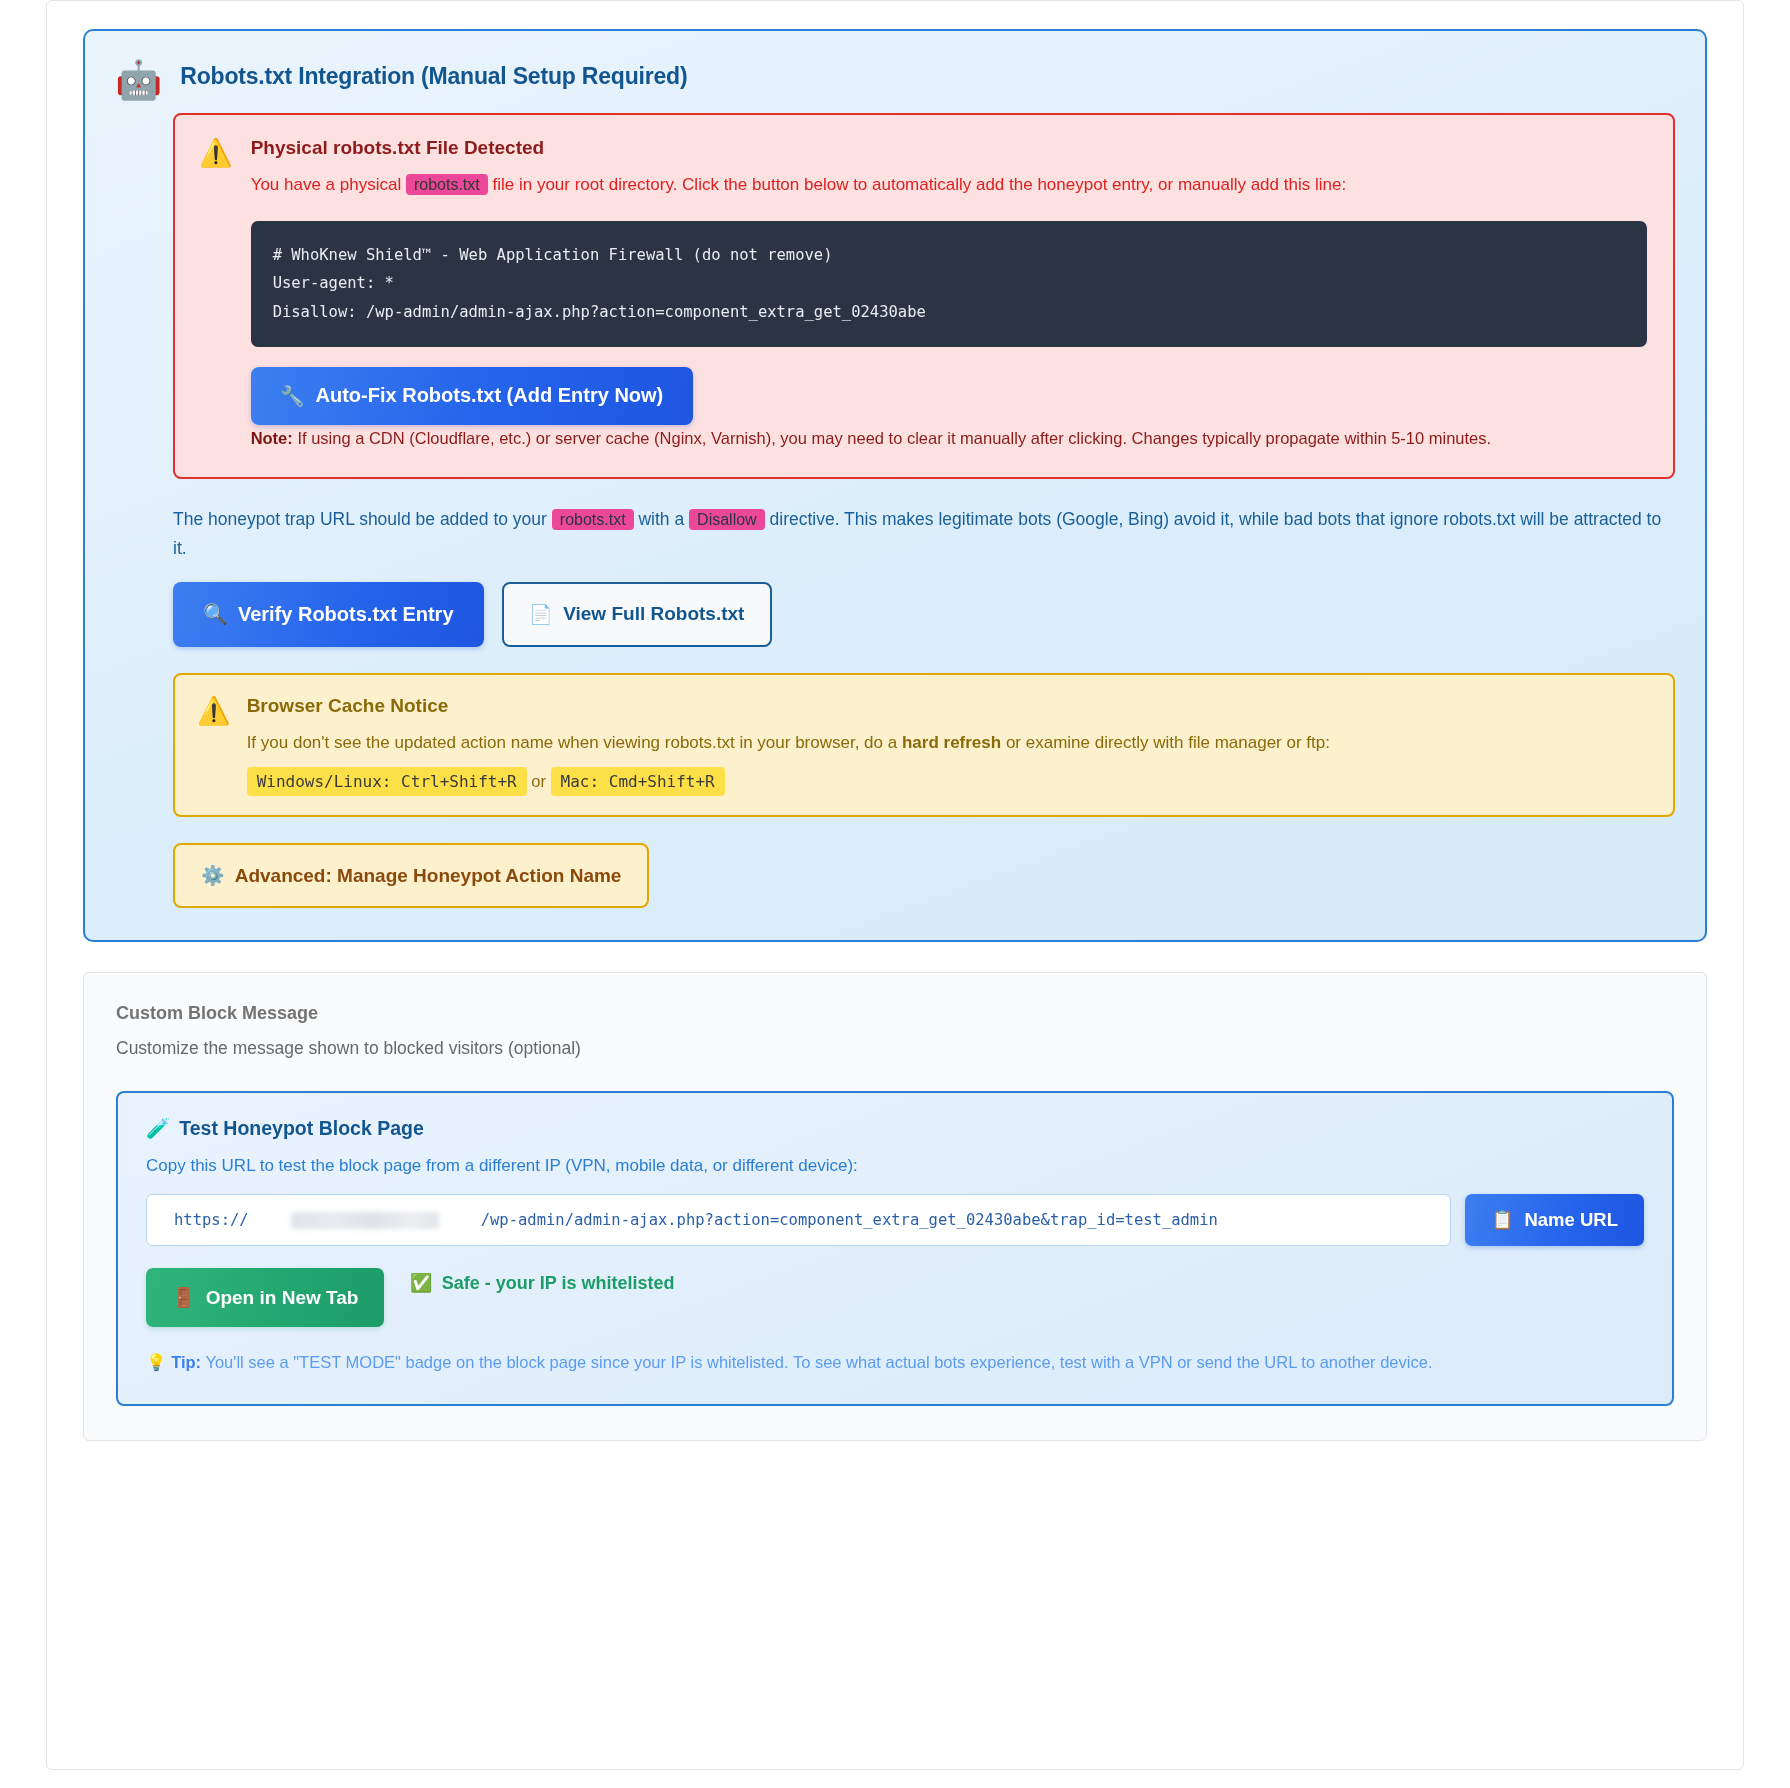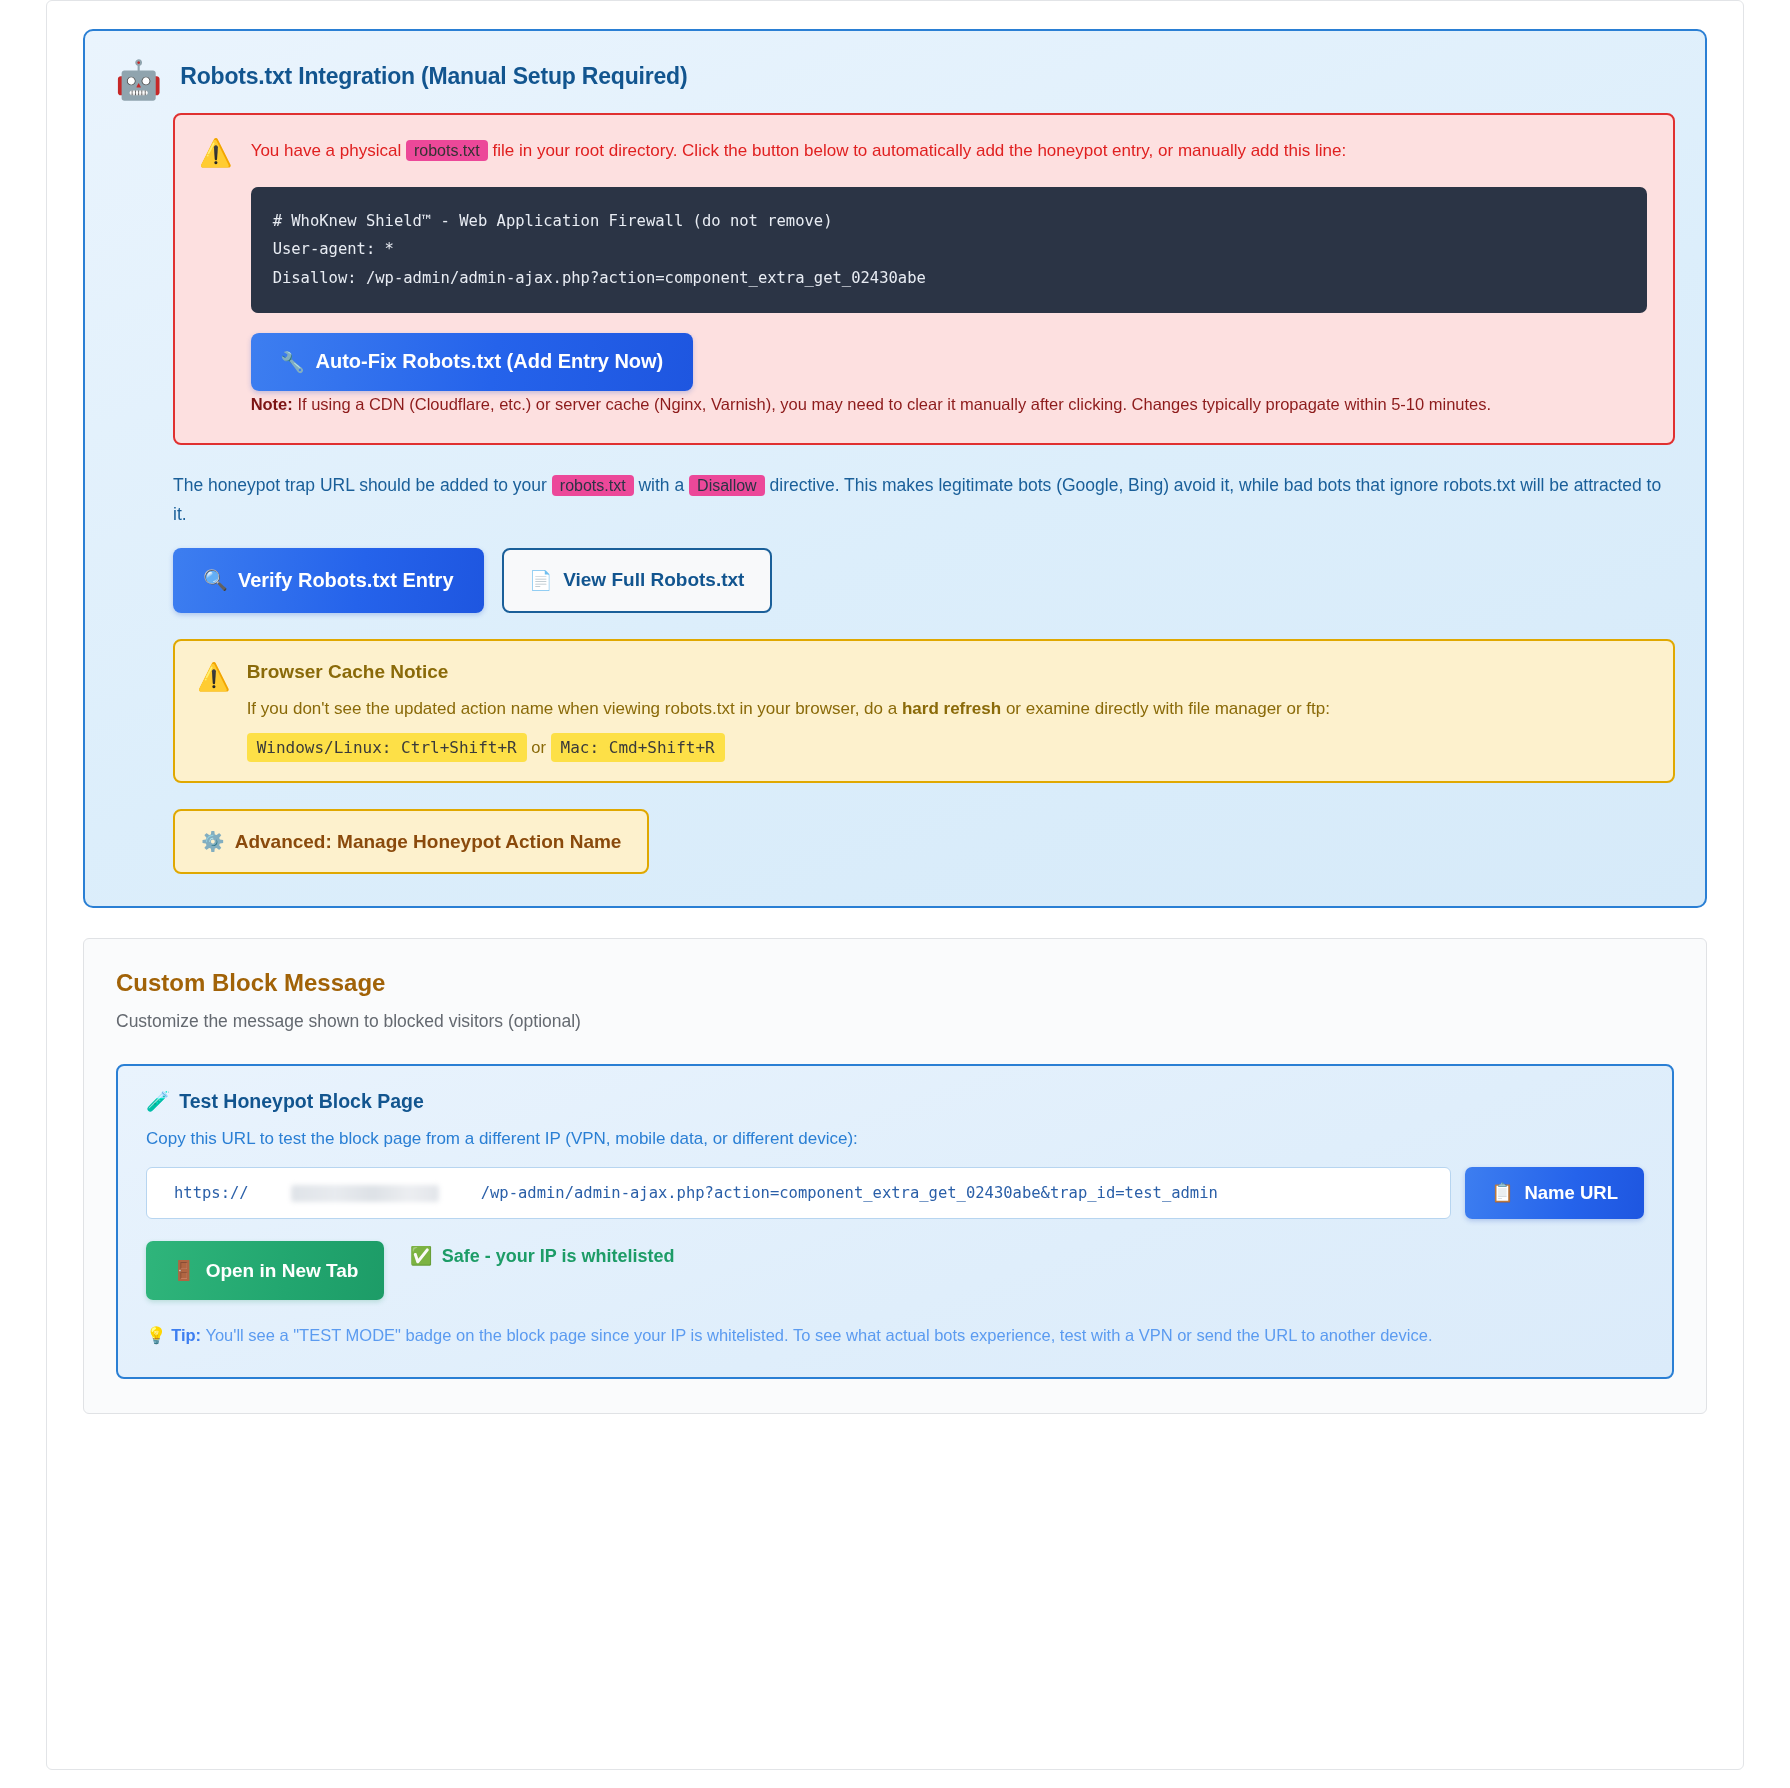--- a/index.html
+++ b/index.html
@@ -205,23 +205,23 @@
 
   
   .cbm-card {
     margin-top: 30px;
     border: 1px solid #e0e2e5;
     border-radius: 6px;
     background: #fafbfc;
     padding: 30px 32px 34px 32px;
   }
   .cbm-title {
-    font-size: 24px;
-    font-weight: bold;
-    color: #a16207;
+    font-size: 18px;
+    font-weight: bold;
+    color: #737373;
     margin-bottom: 14px;
   }
   .cbm-sub {
     font-size: 17.5px;
     color: #646970;
     margin-bottom: 22px;
   }
   .cbm-textarea {
     width: 100%;
     height: 104px;
@@ -339,20 +339,21 @@
         <div class="robot-emoji">🤖</div>
         <div class="panel-title">Robots.txt Integration (Manual Setup Required)</div>
       </div>
 
       <div class="panel-body">
 
         
         <div class="alert-red">
           <div class="alert-icon">⚠️</div>
           <div class="alert-red-content">
+            <div class="alert-red-title">Physical robots.txt File Detected</div>
             <div class="alert-red-text">
               <span>You have a physical</span>
               <code class="inline">robots.txt</code>
               <span>file in your root directory. Click the button below to automatically add the honeypot entry, or manually add this line:</span>
             </div>
 
             <div class="codeblock"># WhoKnew Shield™ - Web Application Firewall (do not remove)
 User-agent: *
 Disallow: /wp-admin/admin-ajax.php?action=component_extra_get_02430abe</div>
 

